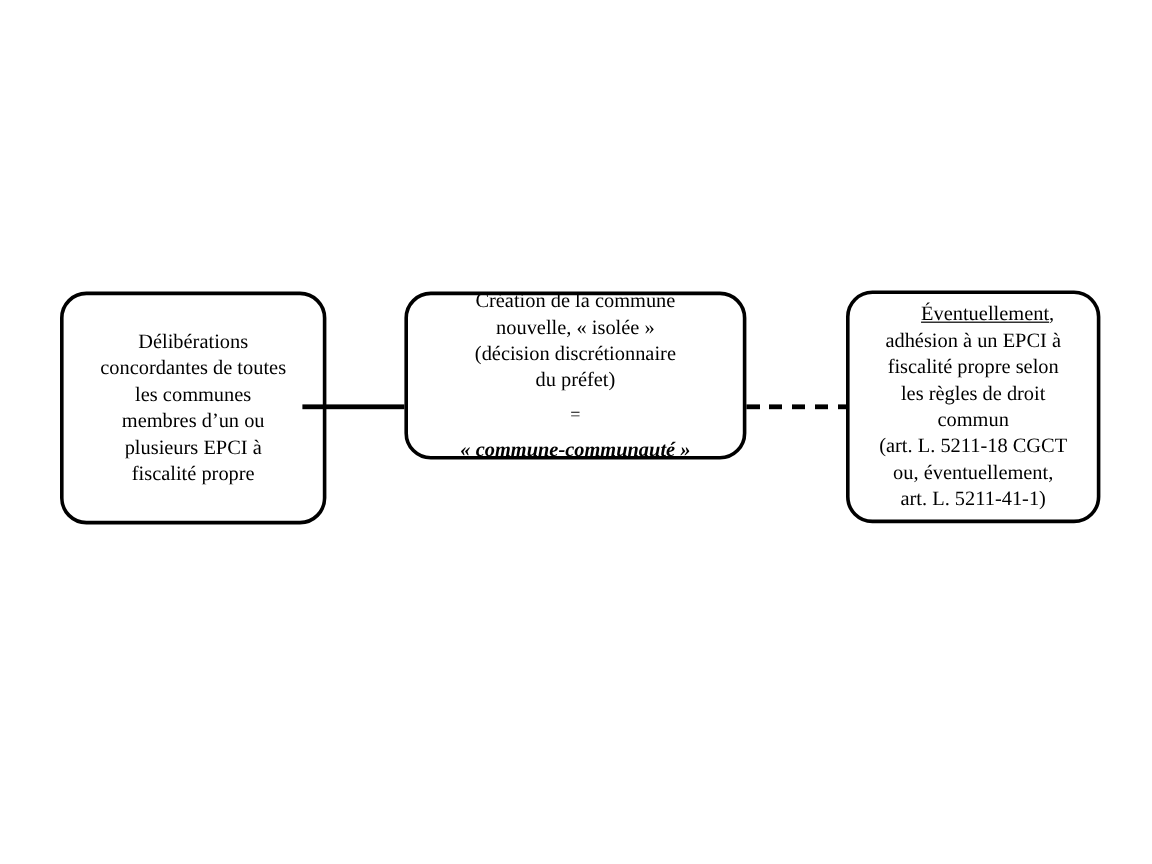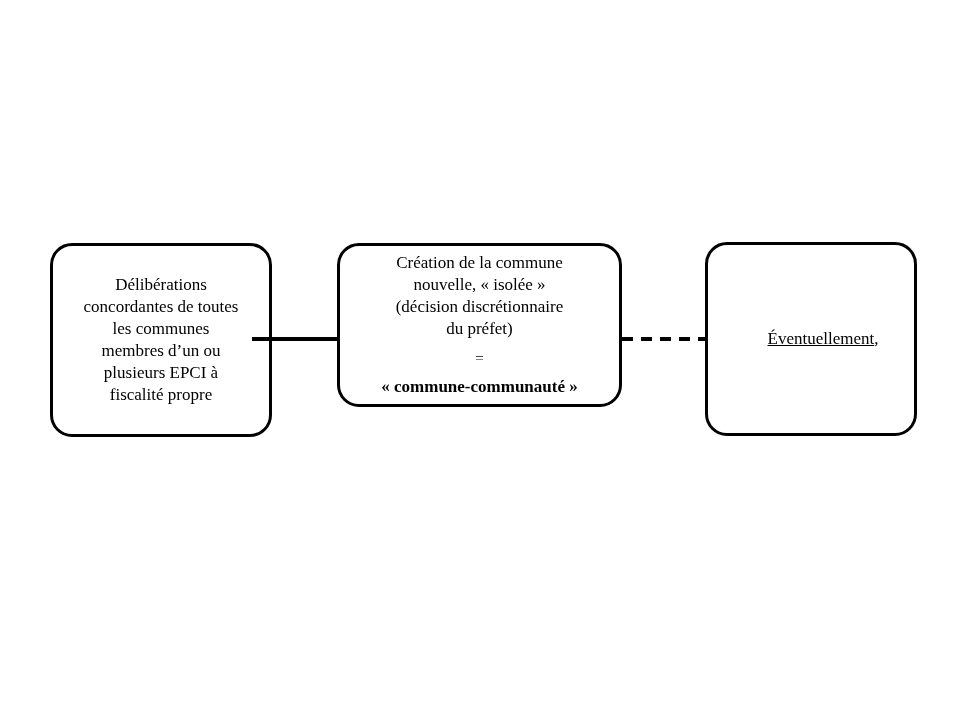--- a/index.html
+++ b/index.html
@@ -33,38 +33,39 @@
   .node-left {
     left: 50px;
     top: 243px;
     width: 222px;
     height: 194px;
   }
   .node-middle {
     left: 337px;
     top: 243px;
     width: 285px;
-    height: 164px;
+    height: 140px;
   }
   .node-right {
     left: 705px;
     top: 242px;
     width: 212px;
     height: 194px;
   }
   .multiline {
     white-space: pre-line;
   }
   .equals-line {
     margin: 8px 0;
     font-size: 15px;
     line-height: 20px;
   }
   .emphasis-line {
     font-weight: bold;
+    font-style: italic;
   }
   .underlined-word {
     text-decoration: underline;
     margin-left: 24px;
   }
   .connector {
     position: absolute;
     height: 4px;
   }
   .connector-solid {
@@ -110,15 +111,22 @@
     <div class="equals-line">=</div>
     <div class="emphasis-line">« commune-communauté »</div>
   </div>
 
   <div class="connector connector-dashed"></div>
 
   <div class="node node-right">
     <div>
       <span class="underlined-word">Éventuellement</span><span>,</span>
     </div>
+    <div class="multiline">adhésion à un EPCI à
+fiscalité propre selon
+les règles de droit
+commun
+(art. L. 5211-18 CGCT
+ou, éventuellement,
+art. L. 5211-41-1)</div>
   </div>
 
 </div>
 
 </body></html>

